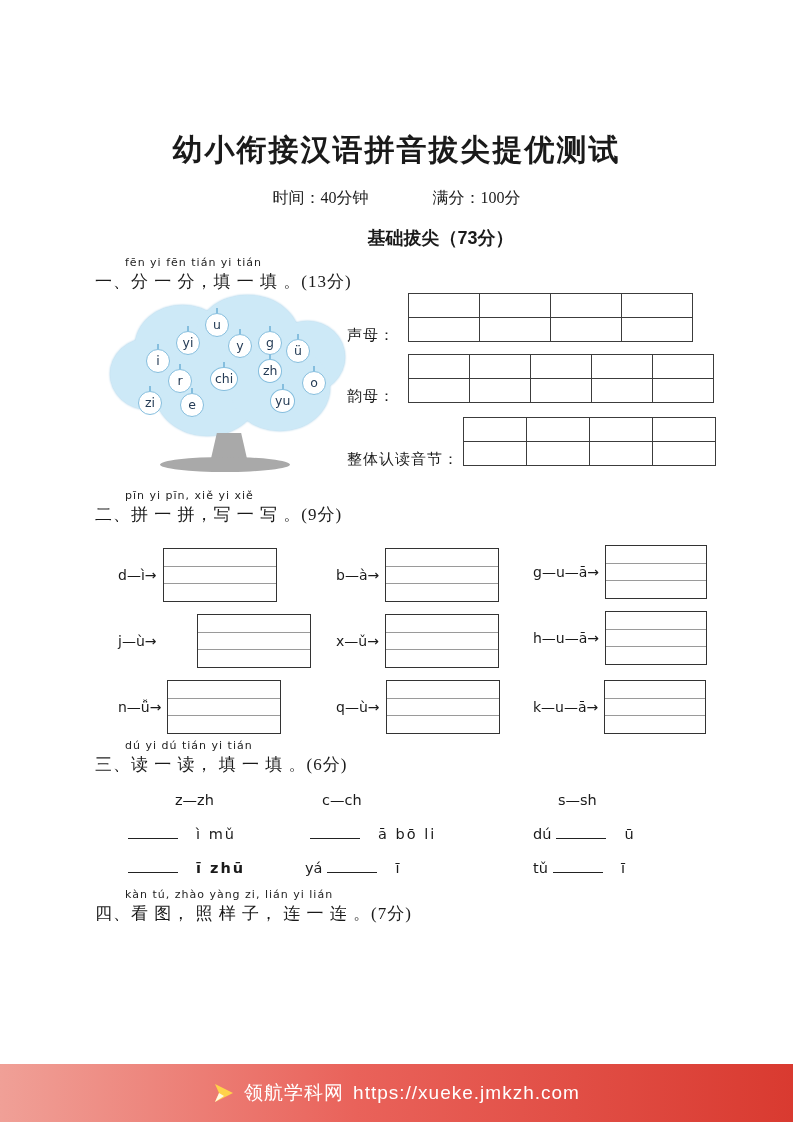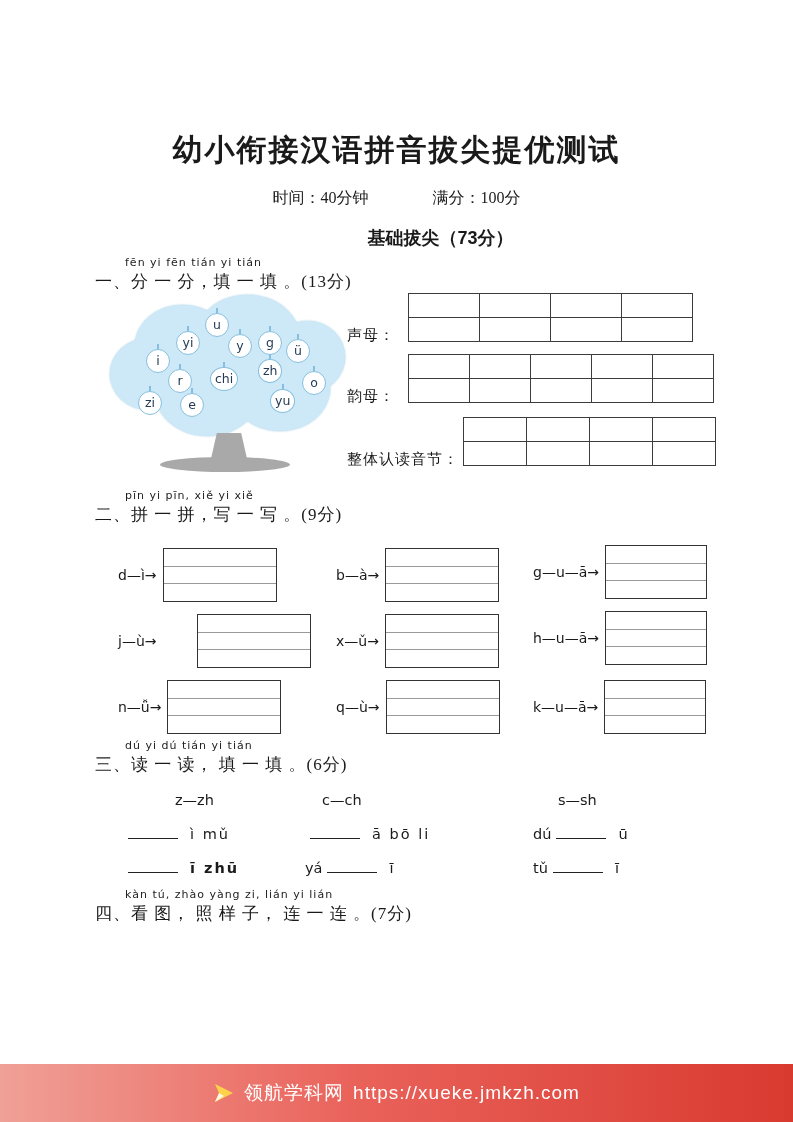--- a/index.html
+++ b/index.html
@@ -59,21 +59,21 @@
   .pbox{width:112px;height:52px;border:1.2px solid #333;margin-left:6px;position:relative;background:#fff;}
   .pbox.narrow{width:100px;}
   .pbox::before,.pbox::after{content:"";position:absolute;left:0;right:0;height:1px;background:#9a9a9a;}
   .pbox::before{top:33%;}
   .pbox::after{top:66%;}
 
   
   .q3ex,.q3item{position:absolute;font-family:"DejaVu Sans", sans-serif;font-size:14.5px;white-space:nowrap;}
   .blank{display:inline-block;width:50px;height:14px;border-bottom:1.2px solid #222;vertical-align:baseline;}
   .pre{margin-right:5px;}
-  .post{margin-left:12px;letter-spacing:2px;}
+  .post{margin-left:18px;letter-spacing:2px;}
 
   
   .footer{
     position:absolute;left:0;right:0;bottom:0;height:58px;
     background:linear-gradient(90deg,#f0a097 0%,#e9625a 45%,#d93a30 100%);
     display:flex;align-items:center;justify-content:center;gap:9px;
     color:#ffffff;font-family:"Liberation Sans", sans-serif;font-size:19px;letter-spacing:1px;
   }
 </style>
 </head>

